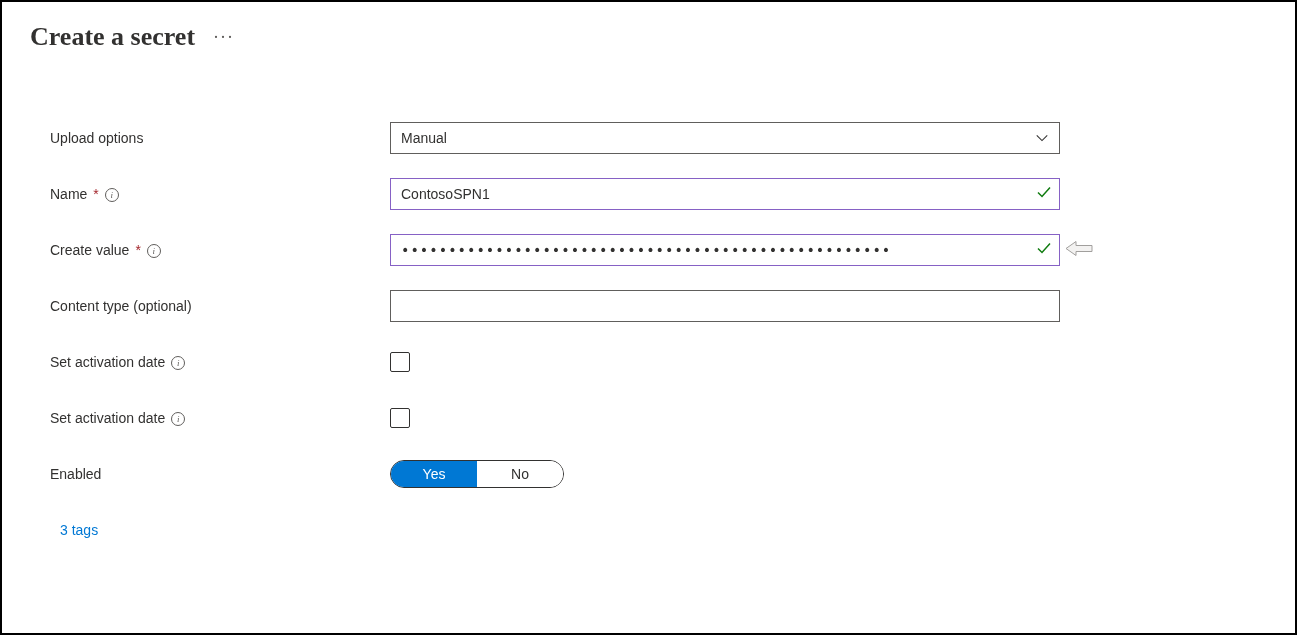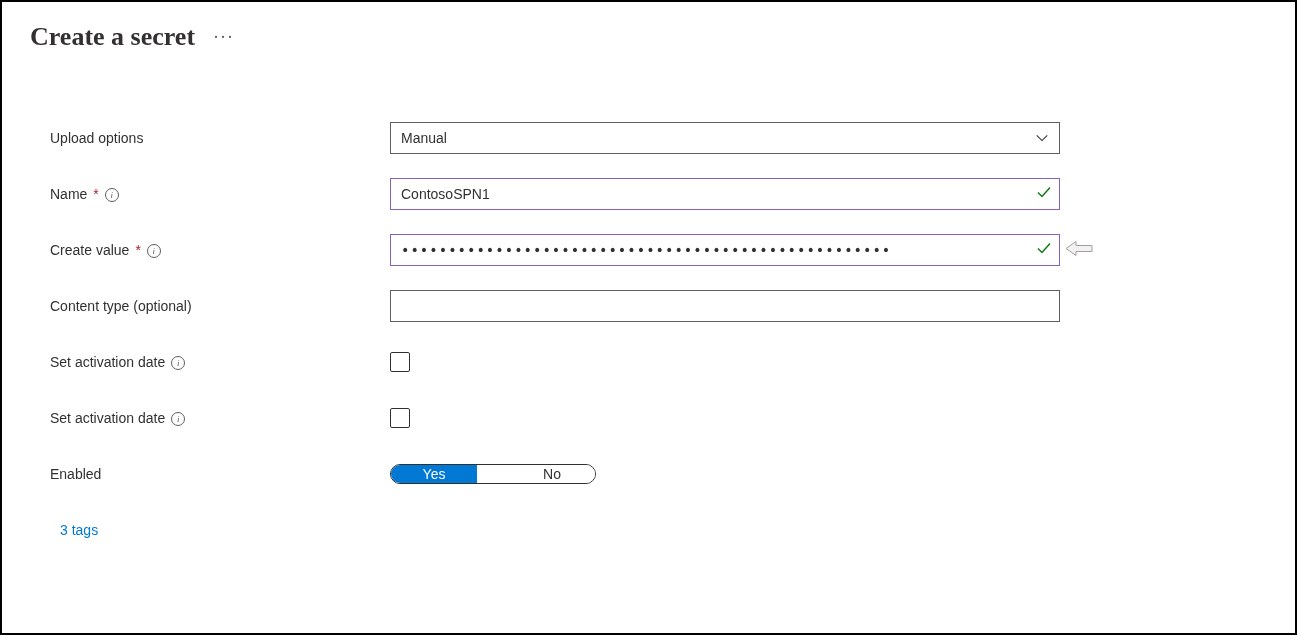--- a/index.html
+++ b/index.html
@@ -138,22 +138,21 @@
       border: 1px solid #323130;
       border-radius: 2px;
       background: #fff;
       cursor: pointer;
     }
     .toggle-pill {
       display: inline-flex;
       border: 1px solid #323130;
       border-radius: 999px;
       overflow: hidden;
-      height: 20px;
-      gap: 32px;
+      height: 28px;
     }
     .toggle-option {
       width: 86px;
       display: flex;
       align-items: center;
       justify-content: center;
       font-size: 14px;
       cursor: pointer;
       background: #fff;
       color: #323130;

